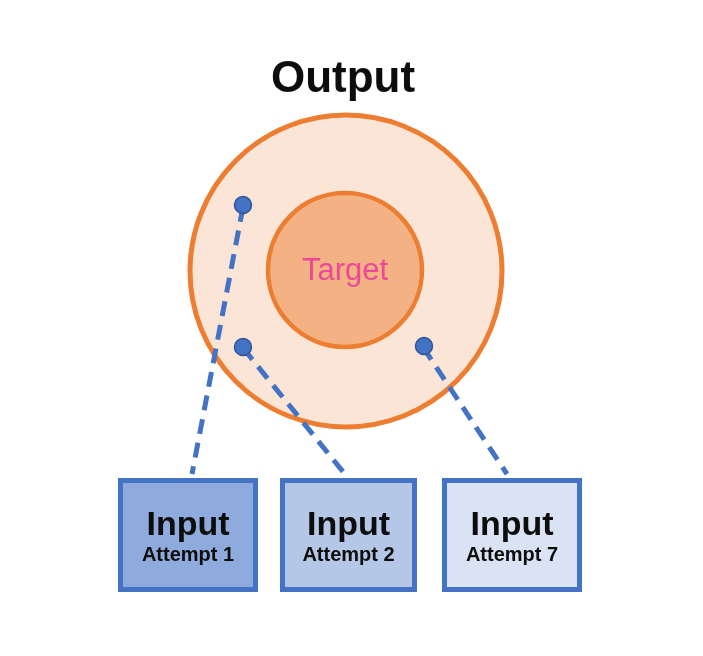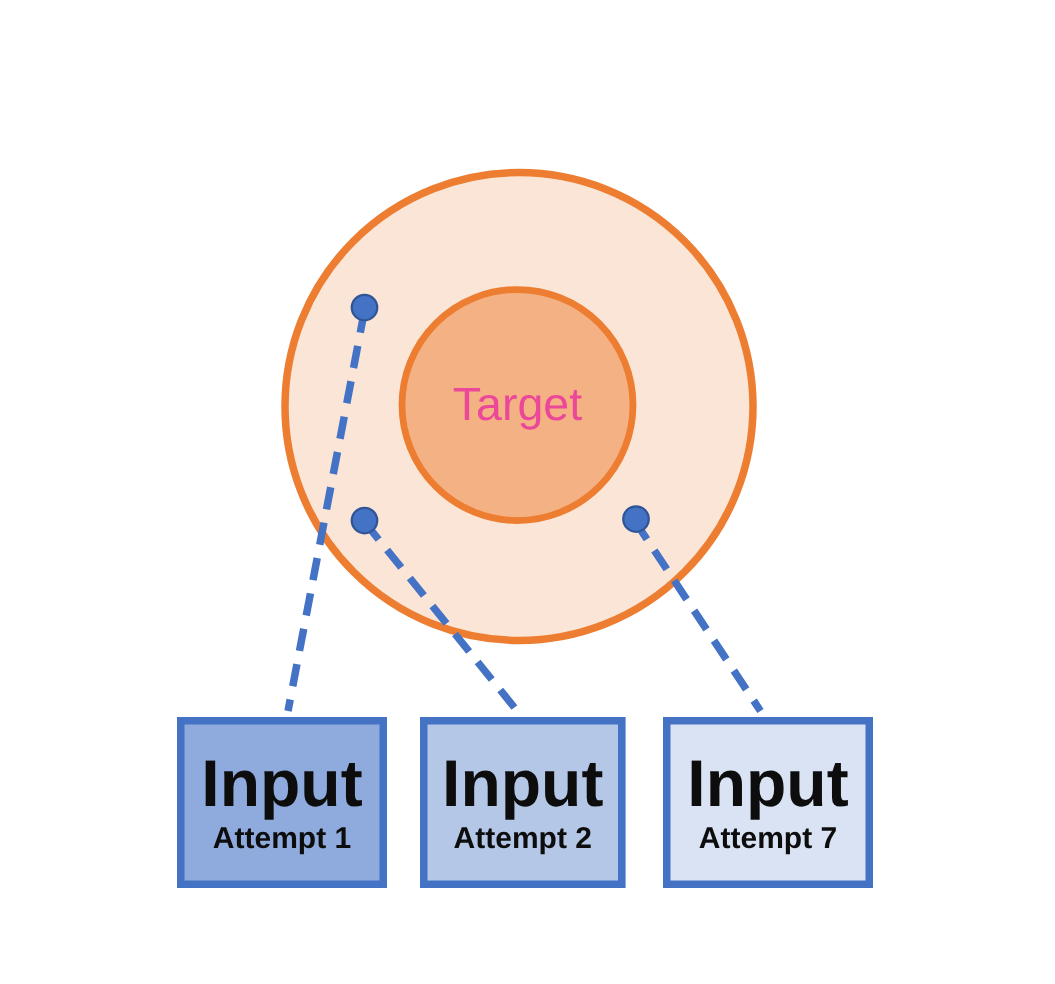--- a/index.html
+++ b/index.html
@@ -48,21 +48,21 @@
     height: 114px;
     box-sizing: border-box;
     border: 5px solid #4472C4;
     display: flex;
     flex-direction: column;
     align-items: center;
     justify-content: center;
     gap: 3px;
   }
   .attempt-box .main-label {
-    font-size: 44px;
+    font-size: 34px;
     font-weight: bold;
     color: #0D0D0D;
     line-height: 1.0;
   }
   .attempt-box .sub-label {
     font-size: 20px;
     font-weight: bold;
     color: #0D0D0D;
     line-height: 1.1;
   }
@@ -85,20 +85,21 @@
 
     <line x1="243" y1="348" x2="344" y2="473" stroke-width="5" stroke-dasharray="15 9" stroke="#4472C4"></line>
 
     <line x1="423" y1="347" x2="507" y2="474" stroke-width="5" stroke-dasharray="15 9" stroke="#4472C4"></line>
 
     <circle cx="243" cy="205" r="8.5" stroke-width="1.5" fill="#4472C4" stroke="#2F5597"></circle>
     <circle cx="243" cy="347" r="8.5" stroke-width="1.5" fill="#4472C4" stroke="#2F5597"></circle>
     <circle cx="424" cy="346" r="8.5" stroke-width="1.5" fill="#4472C4" stroke="#2F5597"></circle>
   </svg>
 
+  <div class="diagram-title">Output</div>
 
   <div class="target-label">Target</div>
 
   <div class="attempt-box box-1" style="background-color: rgb(143, 170, 220); border-color: rgb(68, 114, 196);">
     <div class="main-label">Input</div>
     <div class="sub-label">Attempt 1</div>
   </div>
 
   <div class="attempt-box box-2" style="background-color: rgb(180, 199, 231); border-color: rgb(68, 114, 196);">
     <div class="main-label">Input</div>

